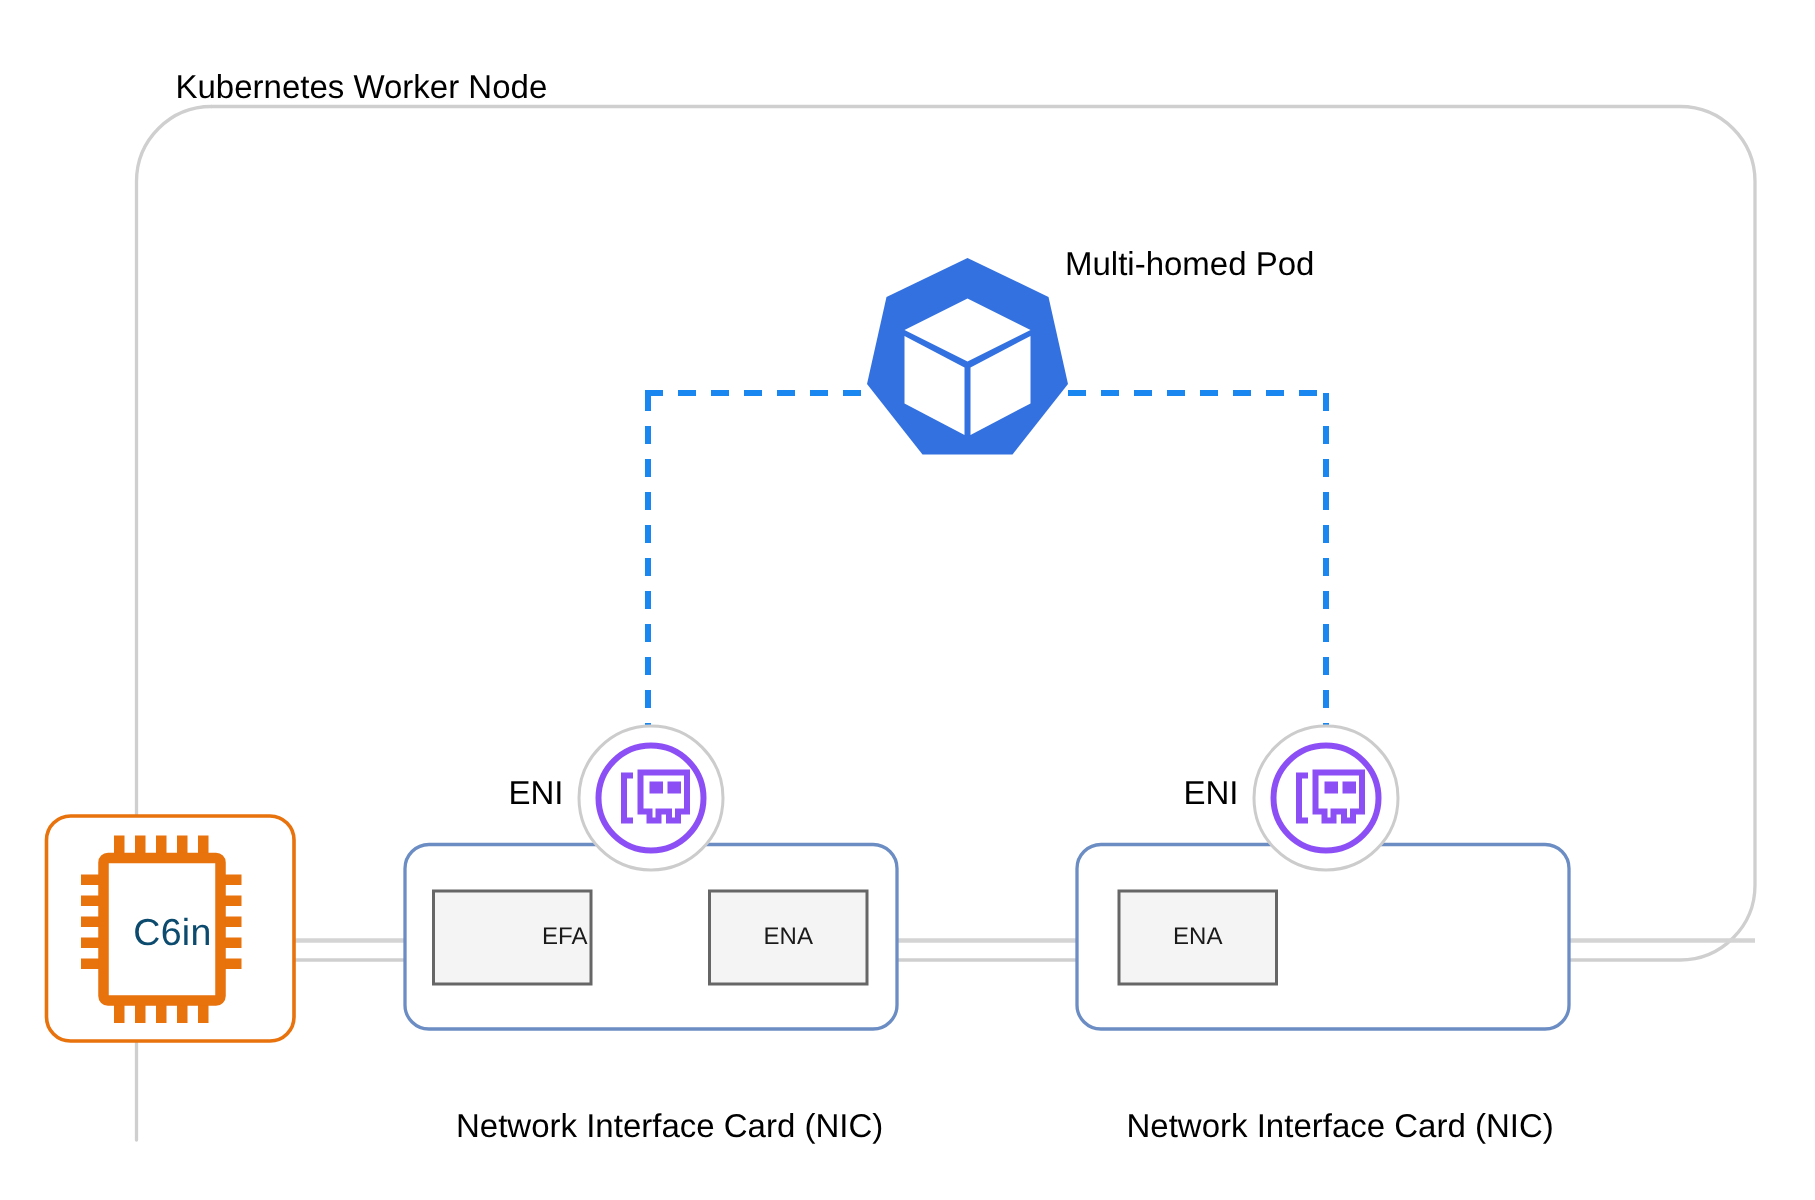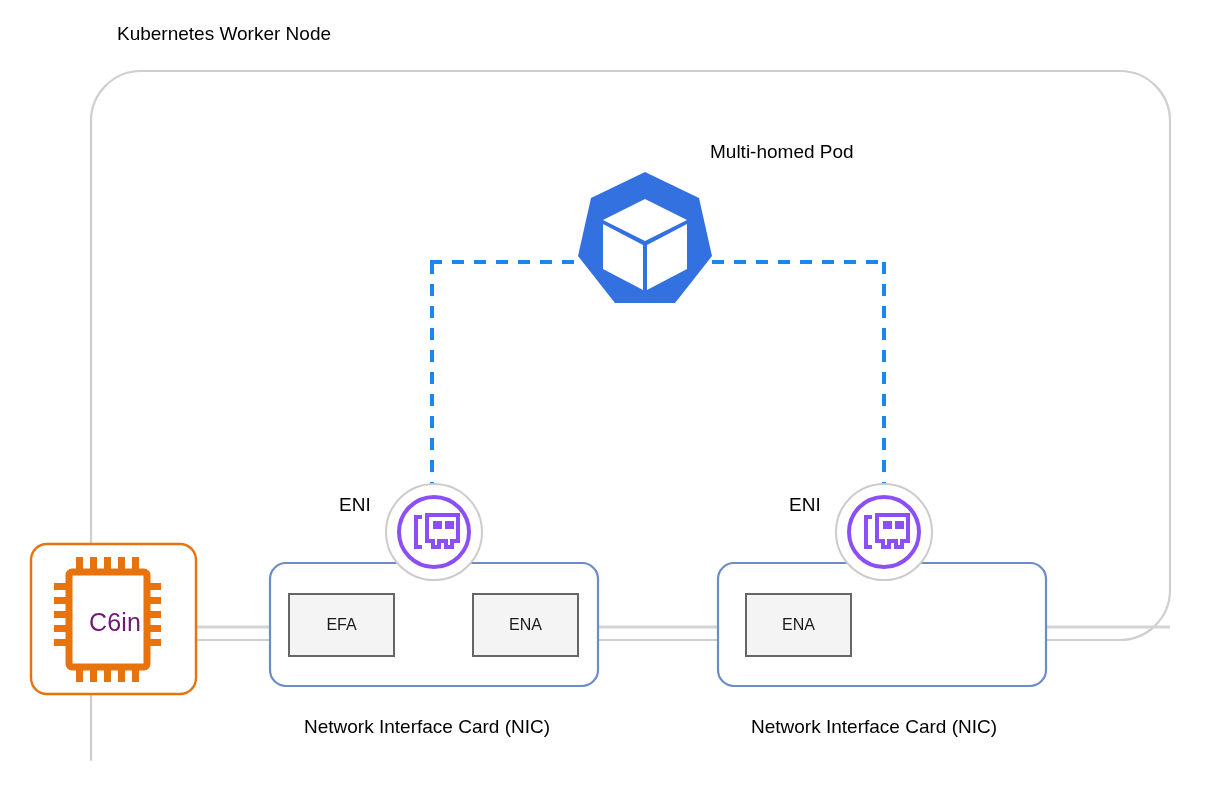--- a/index.html
+++ b/index.html
@@ -22,24 +22,25 @@
   .svg-layer {
     position: absolute;
     left: 0;
     top: 0;
     width: 1210px;
     height: 800px;
   }
   .lbl {
     position: absolute;
     color: #000000;
-    font-size: 19px;
+    font-size: 22px;
     line-height: 20px;
     white-space: nowrap;
     font-family: "Liberation Sans", sans-serif;
+    margin-top: 24px;
   }
   .lbl-node-title {
     left: 117px;
     top: 24px;
   }
   .lbl-pod {
     left: 710px;
     top: 142px;
   }
   .lbl-eni-left {
@@ -68,25 +69,25 @@
     font-family: "Liberation Sans", sans-serif;
     pointer-events: none;
   }
   .chip-text {
     position: absolute;
     left: 72px;
     top: 608px;
     width: 86px;
     text-align: center;
     font-size: 25px;
-    color: #701a75;
+    color: #0c4a6e;
     font-family: "Liberation Sans", sans-serif;
     letter-spacing: 0.2px;
   }
-  .efa-text  { left: 289px; top: 594px; width: 105px; height: 62px; }
+  .efa-text  { left: 289px; top: 594px; width: 105px; height: 62px; padding-left: 35px; }
   .ena1-text { left: 473px; top: 594px; width: 105px; height: 62px; }
   .ena2-text { left: 746px; top: 594px; width: 105px; height: 62px; }
 </style>
 </head>
 <body>
 
 <div id="canvas">
 
   <svg class="svg-layer" viewBox="0 0 1210 800" xmlns="http://www.w3.org/2000/svg">
 

